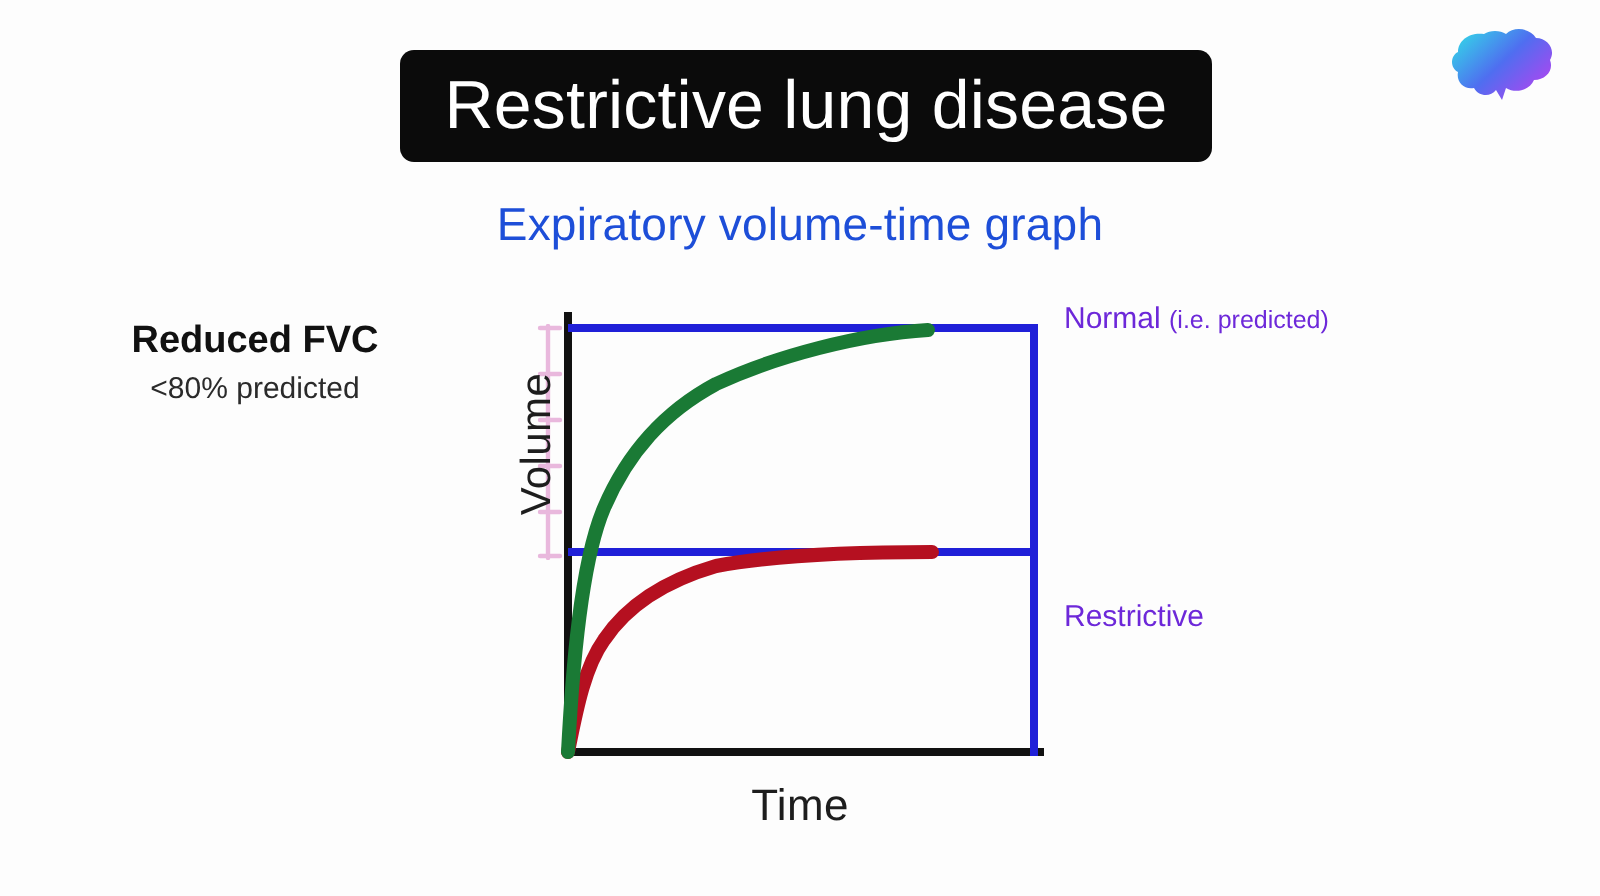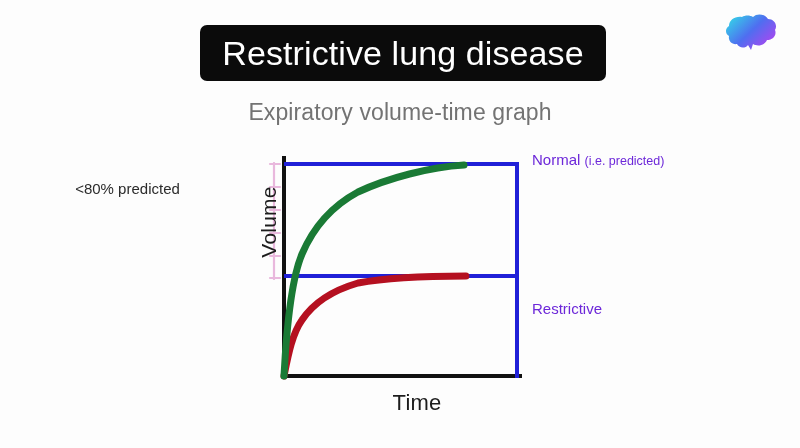--- a/index.html
+++ b/index.html
@@ -50,21 +50,21 @@
 
   
   #subtitle {
     position: absolute;
     left: 0;
     top: 99px;
     width: 800px;
     text-align: center;
     font-size: 23px;
     font-weight: 400;
-    color: #737373;
+    color: #1d4ed8;
     letter-spacing: 0.1px;
   }
 
   
   #annotation {
     position: absolute;
     left: 20px;
     top: 160px;
     width: 215px;
     text-align: center;
@@ -72,21 +72,21 @@
   #annotation-title {
     font-size: 19px;
     font-weight: bold;
     color: #111111;
     line-height: 1.15;
   }
   #annotation-sub {
     font-size: 15px;
     font-weight: 400;
     color: #2b2b2b;
-    margin-top: 20px;
+    margin-top: 4px;
     line-height: 1.15;
   }
 
   
   #plot {
     position: absolute;
     left: 230px;
     top: 150px;
     width: 300px;
     height: 240px;
@@ -161,21 +161,21 @@
     width: 110px;
     text-align: center;
     transform: rotate(-90deg);
     transform-origin: center center;
     font-size: 21px;
     color: #1d1d1d;
     letter-spacing: 0.2px;
   }
   #x-axis-title {
     position: absolute;
-    left: 57px;
+    left: 40px;
     top: 240px;
     width: 260px;
     text-align: center;
     font-size: 22px;
     color: #1d1d1d;
     letter-spacing: 0.2px;
   }
 
   
   .series-label {
@@ -228,20 +228,21 @@
     </svg>
   </div>
 
   <div id="title-banner">
     <span id="title-text">Restrictive lung disease</span>
   </div>
 
   <div id="subtitle">Expiratory volume-time graph</div>
 
   <div id="annotation">
+    <div id="annotation-title">Reduced FVC</div>
     <div id="annotation-sub">&lt;80% predicted</div>
   </div>
 
   <div id="plot">
 
     <div id="fvc-bracket">
       <svg viewBox="0 0 14 118" width="14" height="118" aria-hidden="true">
         <g stroke="#e9b8dd" stroke-width="2.2" fill="none" stroke-linecap="round">
           <line x1="6" y1="1" x2="6" y2="117"></line>
           <line x1="2" y1="2" x2="12" y2="2"></line>

